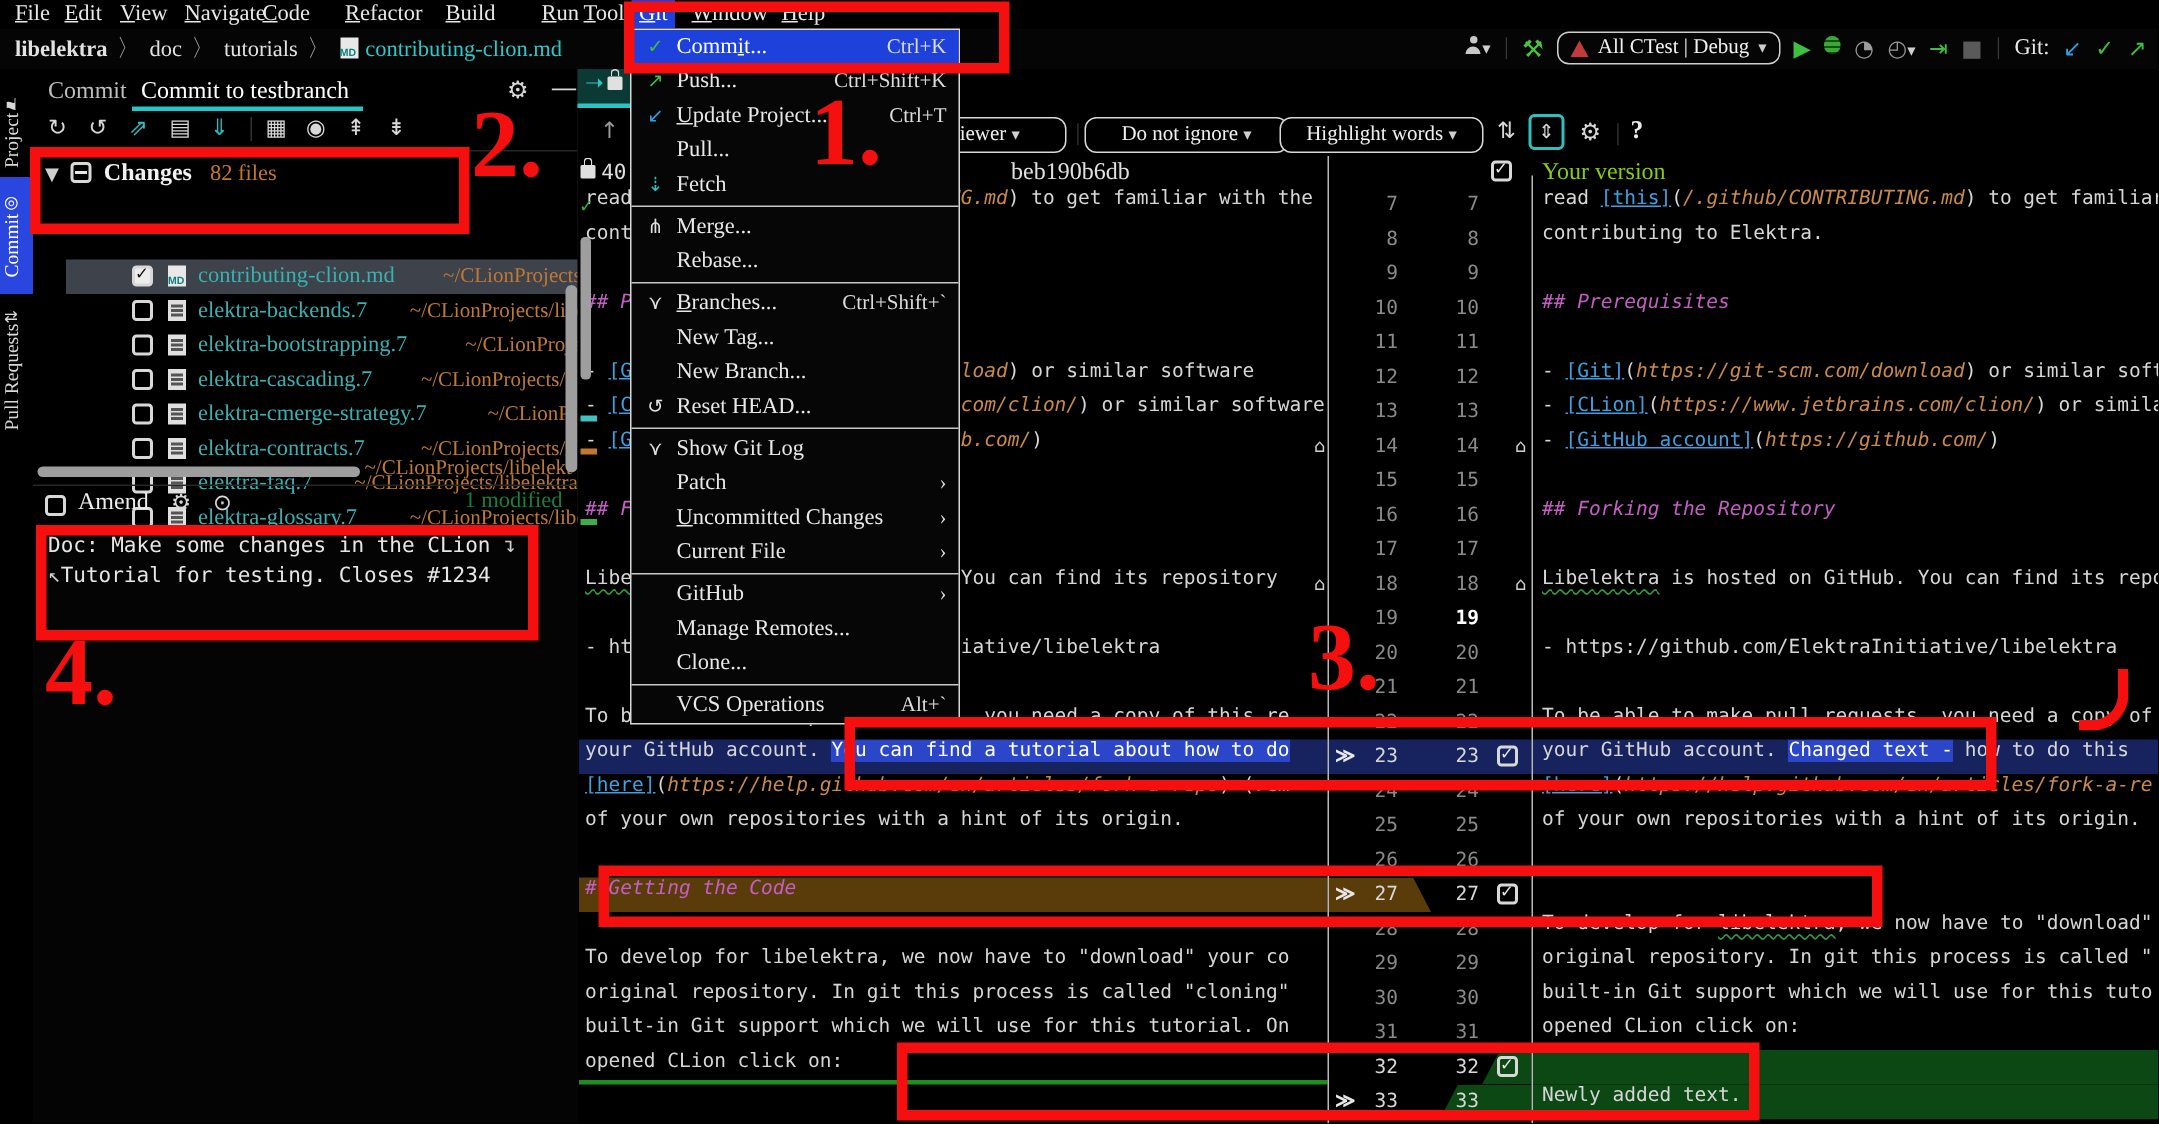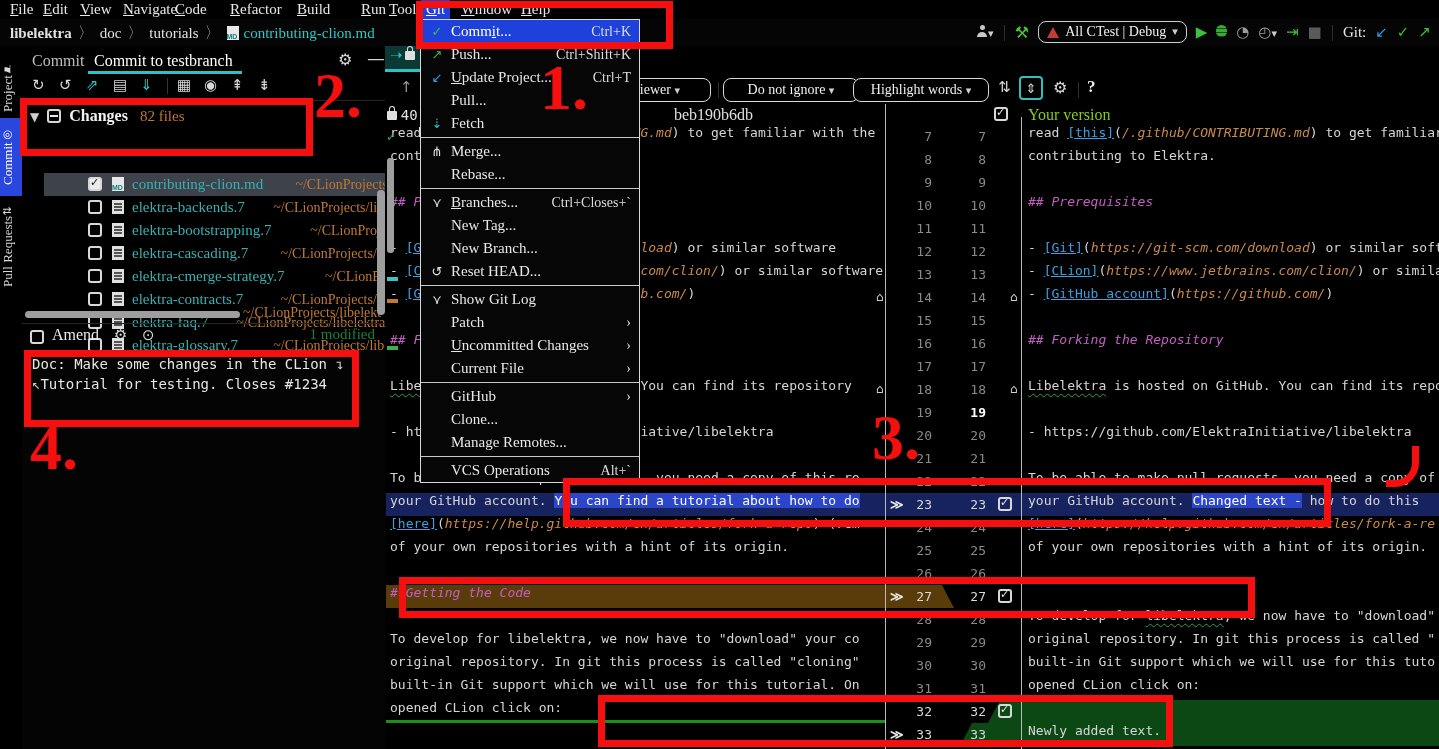--- a/index.html
+++ b/index.html
@@ -435,33 +435,33 @@
   <div class="popup" id="gitmenu">
       <div class="mi sel"><span>Comm<u>i</u>t...</span><span class="ico" style="color: rgb(63, 191, 63);">✓</span><span class="sc">Ctrl+K</span></div>
       <div class="mi"><span>Push...</span><span class="ico" style="color: rgb(63, 191, 63);">↗</span><span class="sc">Ctrl+Shift+K</span></div>
       <div class="mi"><span><u>U</u>pdate Project...</span><span class="ico" style="color: rgb(46, 159, 232);">↙</span><span class="sc">Ctrl+T</span></div>
       <div class="mi"><span>Pull...</span></div>
       <div class="mi"><span>Fetch</span><span class="ico" style="color: rgb(46, 192, 192);">⇣</span></div>
       <div class="msep"></div>
       <div class="mi"><span>Merge...</span><span class="ico" style="color: rgb(224, 224, 224);">⋔</span></div>
       <div class="mi"><span>Rebase...</span></div>
       <div class="msep"></div>
-      <div class="mi"><span><u>B</u>ranches...</span><span class="ico" style="color: rgb(224, 224, 224);">⋎</span><span class="sc">Ctrl+Closes+`</span></div>
+      <div class="mi"><span><u>B</u>ranches...</span><span class="ico" style="color: rgb(224, 224, 224);">⋎</span><span class="sc">Ctrl+Shift+`</span></div>
       <div class="mi"><span>New Tag...</span></div>
       <div class="mi"><span>New Branch...</span></div>
       <div class="mi"><span>Reset HEAD...</span><span class="ico" style="color: rgb(224, 224, 224);">↺</span></div>
       <div class="msep"></div>
       <div class="mi"><span>Show Git Log</span><span class="ico" style="color: rgb(224, 224, 224);">⋎</span></div>
       <div class="mi"><span>Patch</span><span class="sc">›</span></div>
       <div class="mi"><span><u>U</u>ncommitted Changes</span><span class="sc">›</span></div>
       <div class="mi"><span>Current File</span><span class="sc">›</span></div>
       <div class="msep"></div>
       <div class="mi"><span>GitHub</span><span class="sc">›</span></div>
+      <div class="mi"><span>Manage Remotes...</span></div>
       <div class="mi"><span>Clone...</span></div>
-      <div class="mi"><span>Manage Remotes...</span></div>
       <div class="msep"></div>
       <div class="mi"><span>VCS Operations</span><span class="sc">Alt+`</span></div>
     </div>
 
   <div class="rbox" style="left:416px;top:1px;width:257px;height:48px;"></div>
   <div class="rlabel" style="left:540px;top:56px;">1.</div>
   <div class="rbox" style="left:20px;top:98px;width:293px;height:58px;"></div>
   <div class="rlabel" style="left:314px;top:64px;">2.</div>
   <div class="rbox" style="left:563px;top:478px;width:768px;height:49px;"></div>
   <div class="rlabel" style="left:872px;top:406px;">3.</div>

